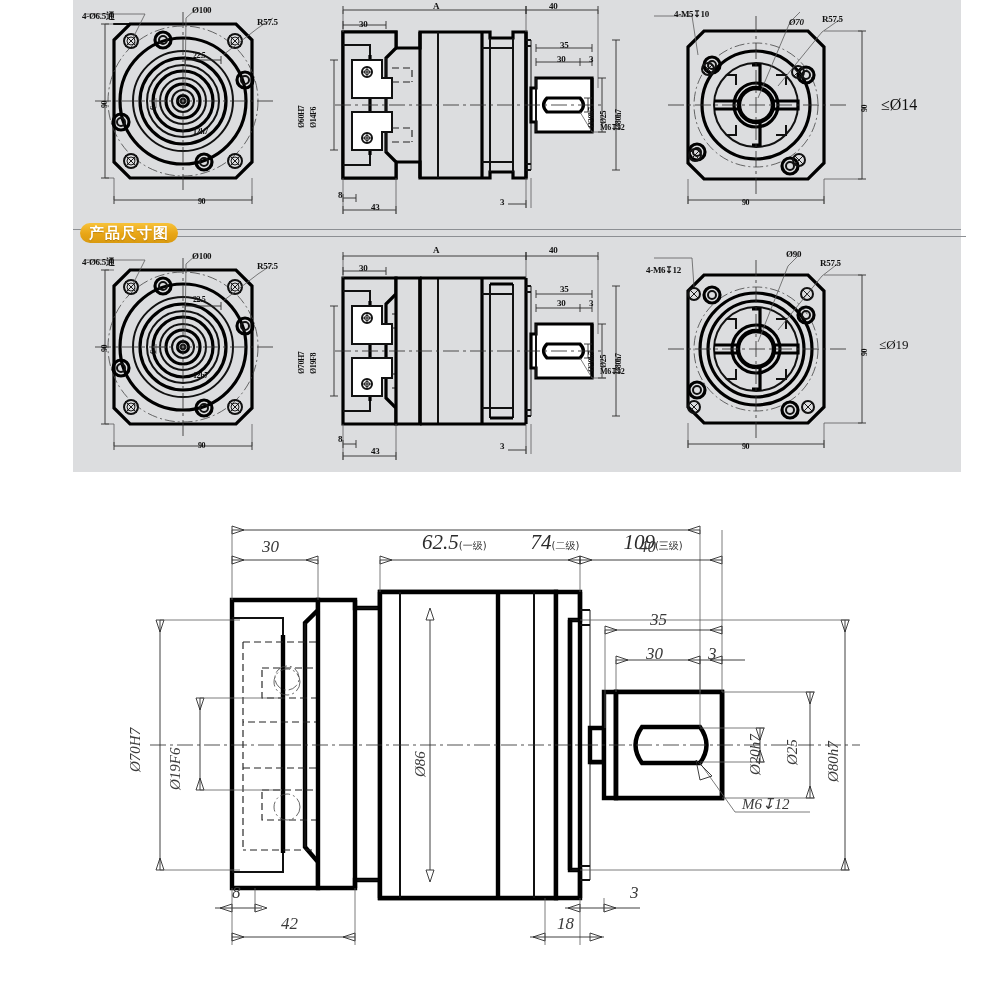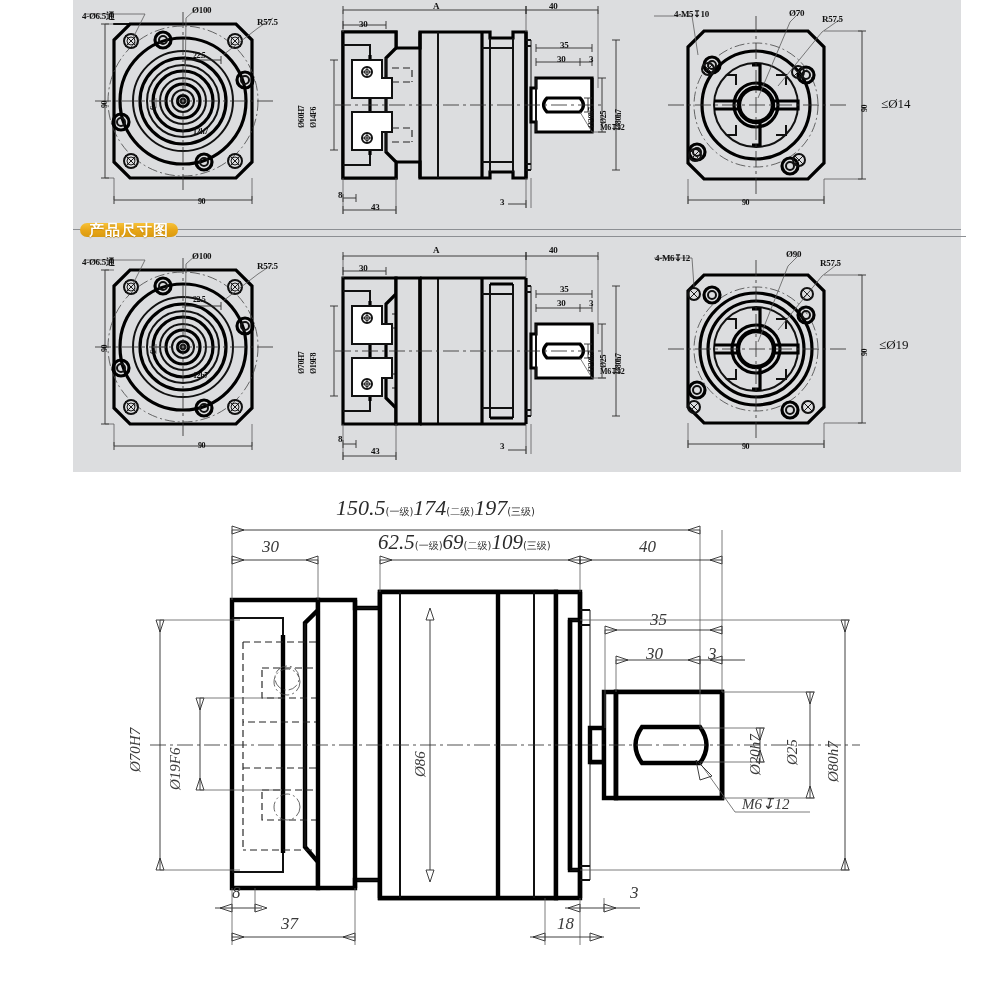--- a/index.html
+++ b/index.html
@@ -20,21 +20,21 @@
     background:#dcdddf;
   }
   .panel-divider{
     position:absolute;left:73px;top:229px;width:888px;height:1px;
     background:#8c8f93;
   }
 
   
   .badge{
     position:absolute;left:80px;top:223px;
-    width:98px;height:14px;border-radius:14px;
+    width:98px;height:20px;border-radius:14px;
     background:linear-gradient(180deg,#f7c23a 0%,#e8a516 55%,#d99a10 100%);
     color:#ffffff;
     font-family:"DejaVu Sans", sans-serif;
     font-size:15px;font-weight:bold;
     letter-spacing:1px;
     display:flex;align-items:center;justify-content:center;
     text-shadow:0 1px 1px rgba(140,90,0,.45);
     z-index:6;
   }
   .badge-line{
@@ -62,21 +62,21 @@
   .t{
     position:absolute;
     font-family:"Liberation Serif", serif;
     color:#111;
     white-space:nowrap;
     line-height:1;
   }
   .small{font-size:9px;font-weight:bold;letter-spacing:-0.3px;}
   .xsmall{font-size:8px;font-weight:bold;letter-spacing:-0.4px;}
   .big{font-size:22px;font-style:italic;color:#2b2b2b;}
-  .bigN{font-size:21px;font-style:italic;color:#2b2b2b;}
+  .bigN{font-size:21px;font-style:italic;color:#2b2b2b;margin-left:44px;}
   .mid{font-size:17px;font-style:italic;color:#3a3a3a;}
   .lbl{font-size:15px;font-style:italic;color:#3a3a3a;}
   .cjk{font-family:"DejaVu Sans", sans-serif;font-size:10px;color:#333;font-style:normal;}
   .rot90{transform:rotate(-90deg);transform-origin:0 0;}
 </style>
 </head>
 <body>
 
 <div id="stage">
 
@@ -280,25 +280,25 @@
     <path class="dim" d="M212,31 L212,179 M208,31 L216,31 M208,179 L216,179"></path>
     <path class="dimlite" d="M174,31 L212,31 M174,179 L212,179"></path>
     <path class="dim" d="M38,200 L174,200 M38,196 L38,204 M174,196 L174,204"></path>
     <path class="dimlite" d="M38,179 L38,204 M174,179 L174,204"></path>
     <path class="dimlite" d="M4,16 L42,16 L48,55"></path>
     <path class="dimlite" d="M150,12 L140,22 L108,98"></path>
     <path class="dimlite" d="M192,18 L172,32 L128,86"></path>
   </svg>
 
   <div class="t small" style="left:674px;top:10px;">4-M5↧10</div>
-  <div class="t small" style="left:789px;top:9px;">Ø70</div>
+  <div class="t small" style="left:789px;top:18px;font-style:italic;">Ø70</div>
   <div class="t small" style="left:822px;top:15px;">R57.5</div>
   <div class="t xsmall rot90" style="left:861px;top:112px;">90</div>
   <div class="t xsmall" style="left:742px;top:199px;">90</div>
-  <div class="t" style="left:881px;top:97px;font-size:13px;">≤Ø14</div>
+  <div class="t" style="left:881px;top:97px;font-size:16px;">≤Ø14</div>
 
   <svg width="300" height="230" style="left:73px;top:242px;">
     <path class="thick" d="M41,44 L57,28 L163,28 L179,44 L179,166 L163,182 L57,182 L41,166 Z"></path>
     <circle class="ctrs" cx="110" cy="105" r="75"></circle>
     <circle class="thick" cx="110" cy="105" r="63"></circle>
     <circle class="med" cx="110" cy="105" r="50"></circle>
     <circle class="thick" cx="110" cy="105" r="43"></circle>
     <circle class="med" cx="110" cy="105" r="36"></circle>
     <circle class="thick" cx="110" cy="105" r="30"></circle>
     <circle class="med" cx="110" cy="105" r="23"></circle>
@@ -455,21 +455,21 @@
     <path class="ctr" d="M106,18 L106,196"></path>
     <path class="dim" d="M212,33 L212,181 M208,33 L216,33 M208,181 L216,181"></path>
     <path class="dimlite" d="M174,33 L212,33 M174,181 L212,181"></path>
     <path class="dim" d="M38,202 L174,202 M38,198 L38,206 M174,198 L174,206"></path>
     <path class="dimlite" d="M38,181 L38,206 M174,181 L174,206"></path>
     <path class="dimlite" d="M4,16 L42,16 L44,45"></path>
     <path class="dimlite" d="M148,14 L138,24 L108,100"></path>
     <path class="dimlite" d="M190,20 L172,34 L128,88"></path>
   </svg>
 
-  <div class="t small" style="left:646px;top:254px;margin-left:9px;">4-M6↧12</div>
+  <div class="t small" style="left:646px;top:266px;">4-M6↧12</div>
   <div class="t small" style="left:786px;top:250px;">Ø90</div>
   <div class="t small" style="left:820px;top:259px;">R57.5</div>
   <div class="t xsmall rot90" style="left:861px;top:356px;">90</div>
   <div class="t xsmall" style="left:742px;top:443px;">90</div>
   <div class="t" style="left:879px;top:338px;font-size:13px;">≤Ø19</div>
 
   <svg width="1000" height="520" style="left:0px;top:490px;">
 
     <path class="xthick fillw" d="M232,110 L318,110 L318,120 L305,133 L305,357 L318,372 L318,398 L232,398 Z"></path>
     <path class="med" d="M232,128 L283,128 L283,145"></path>
@@ -594,36 +594,33 @@
     <path class="dim" d="M580,414 L568,418 L580,422 Z" fill="#2a2a2a"></path>
     <path class="dim" d="M604,414 L616,418 L604,422 Z" fill="#2a2a2a"></path>
     <path class="dimlite" d="M580,408 L580,455 M604,408 L604,422"></path>
 
     <path class="dim" d="M530,447 L604,447"></path>
     <path class="dim" d="M545,443 L533,447 L545,451 Z" fill="#2a2a2a"></path>
     <path class="dim" d="M590,443 L602,447 L590,451 Z" fill="#2a2a2a"></path>
     <path class="dimlite" d="M545,408 L545,455"></path>
   </svg>
 
-  <div class="t" style="left:336px;top:497px;">
-    <span class="big">150.5</span><span class="cjk">(一级)</span><span class="big">174</span><span class="cjk">(二级)</span><span class="big">197</span><span class="cjk">(三级)</span>
-  </div>
 
   <div class="t" style="left:378px;top:532px;">
-    <span class="bigN">62.5</span><span class="cjk">(一级)</span><span class="bigN">69</span><span class="cjk">(二级)</span><span class="bigN">109</span><span class="cjk">(三级)</span>
+    <span class="bigN">62.5</span><span class="cjk">(一级)</span><span class="bigN">74</span><span class="cjk">(二级)</span><span class="bigN">109</span><span class="cjk">(三级)</span>
   </div>
 
   <div class="t mid" style="left:262px;top:538px;">30</div>
   <div class="t mid" style="left:639px;top:538px;">40</div>
   <div class="t mid" style="left:650px;top:611px;">35</div>
   <div class="t mid" style="left:646px;top:645px;">30</div>
   <div class="t mid" style="left:708px;top:645px;">3</div>
 
   <div class="t mid" style="left:232px;top:884px;">8</div>
-  <div class="t mid" style="left:281px;top:915px;">37</div>
+  <div class="t mid" style="left:281px;top:915px;">42</div>
   <div class="t mid" style="left:630px;top:884px;">3</div>
   <div class="t mid" style="left:557px;top:915px;">18</div>
 
   <div class="t lbl rot90" style="left:128px;top:772px;">Ø70H7</div>
   <div class="t lbl rot90" style="left:168px;top:790px;">Ø19F6</div>
   <div class="t lbl rot90" style="left:413px;top:777px;">Ø86</div>
   <div class="t lbl rot90" style="left:748px;top:775px;">Ø20h7</div>
   <div class="t lbl rot90" style="left:785px;top:765px;">Ø25</div>
   <div class="t lbl rot90" style="left:826px;top:782px;">Ø80h7</div>
   <div class="t lbl" style="left:742px;top:797px;">M6↧12</div>

